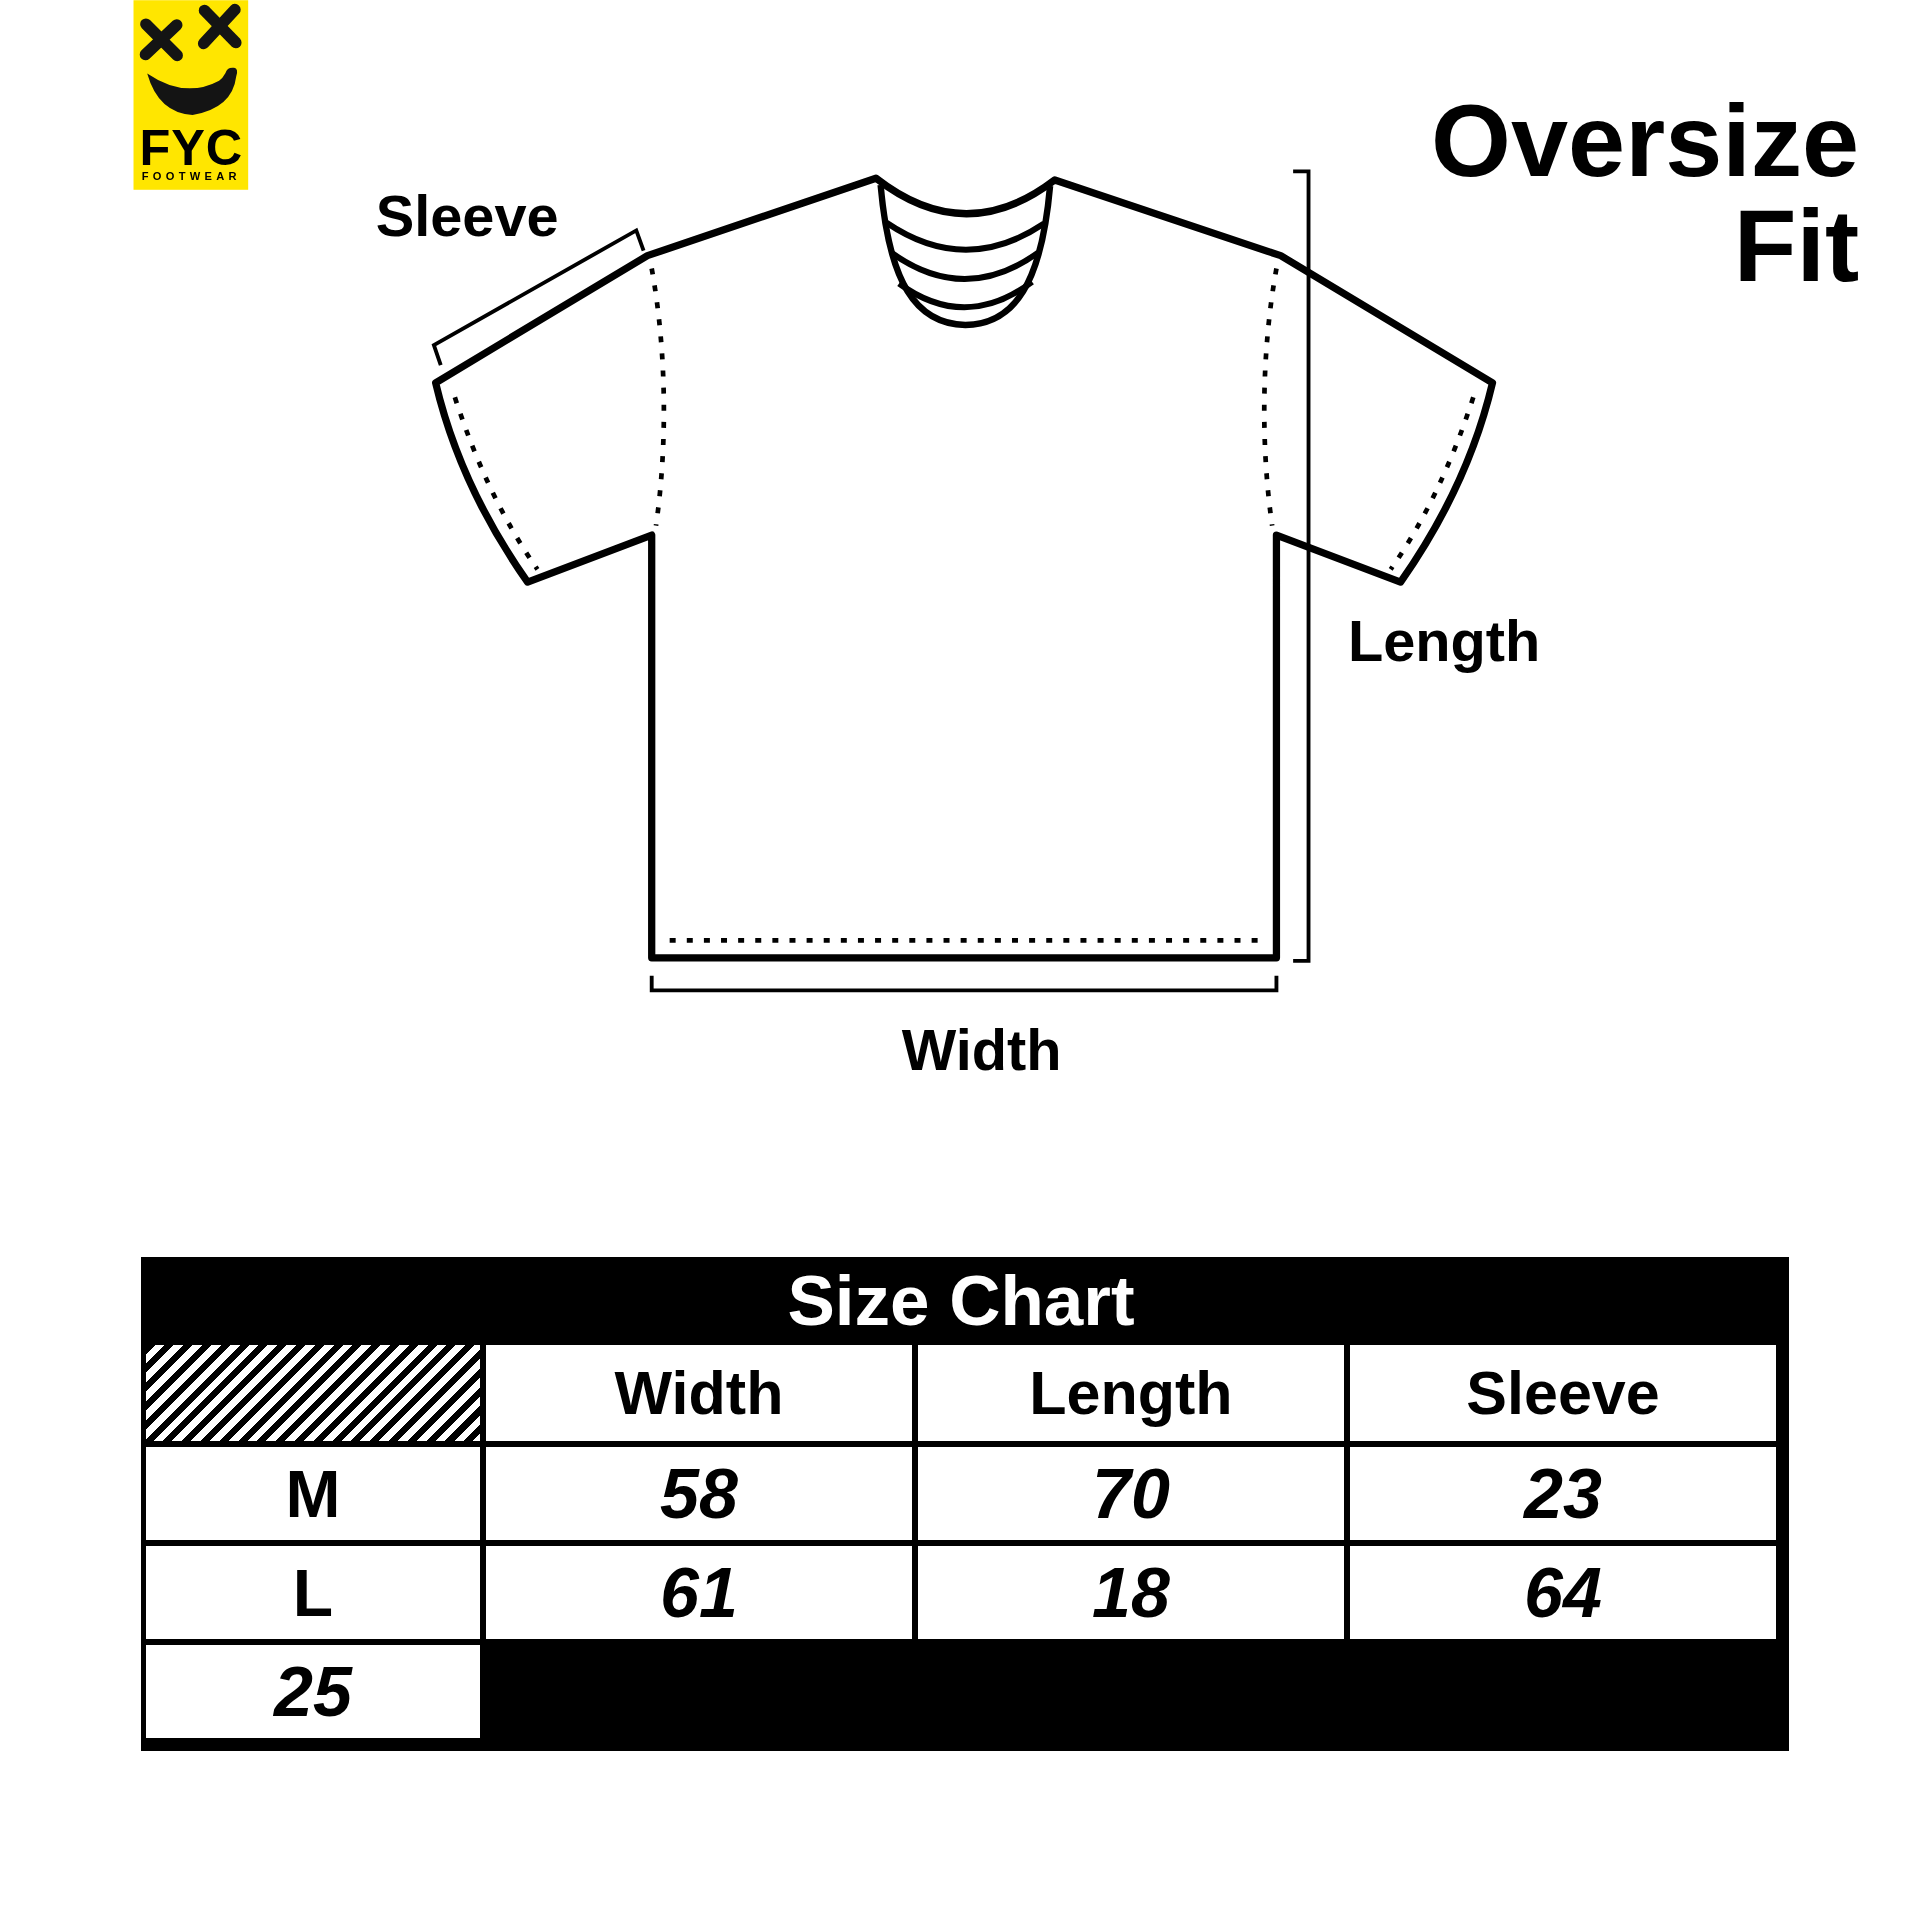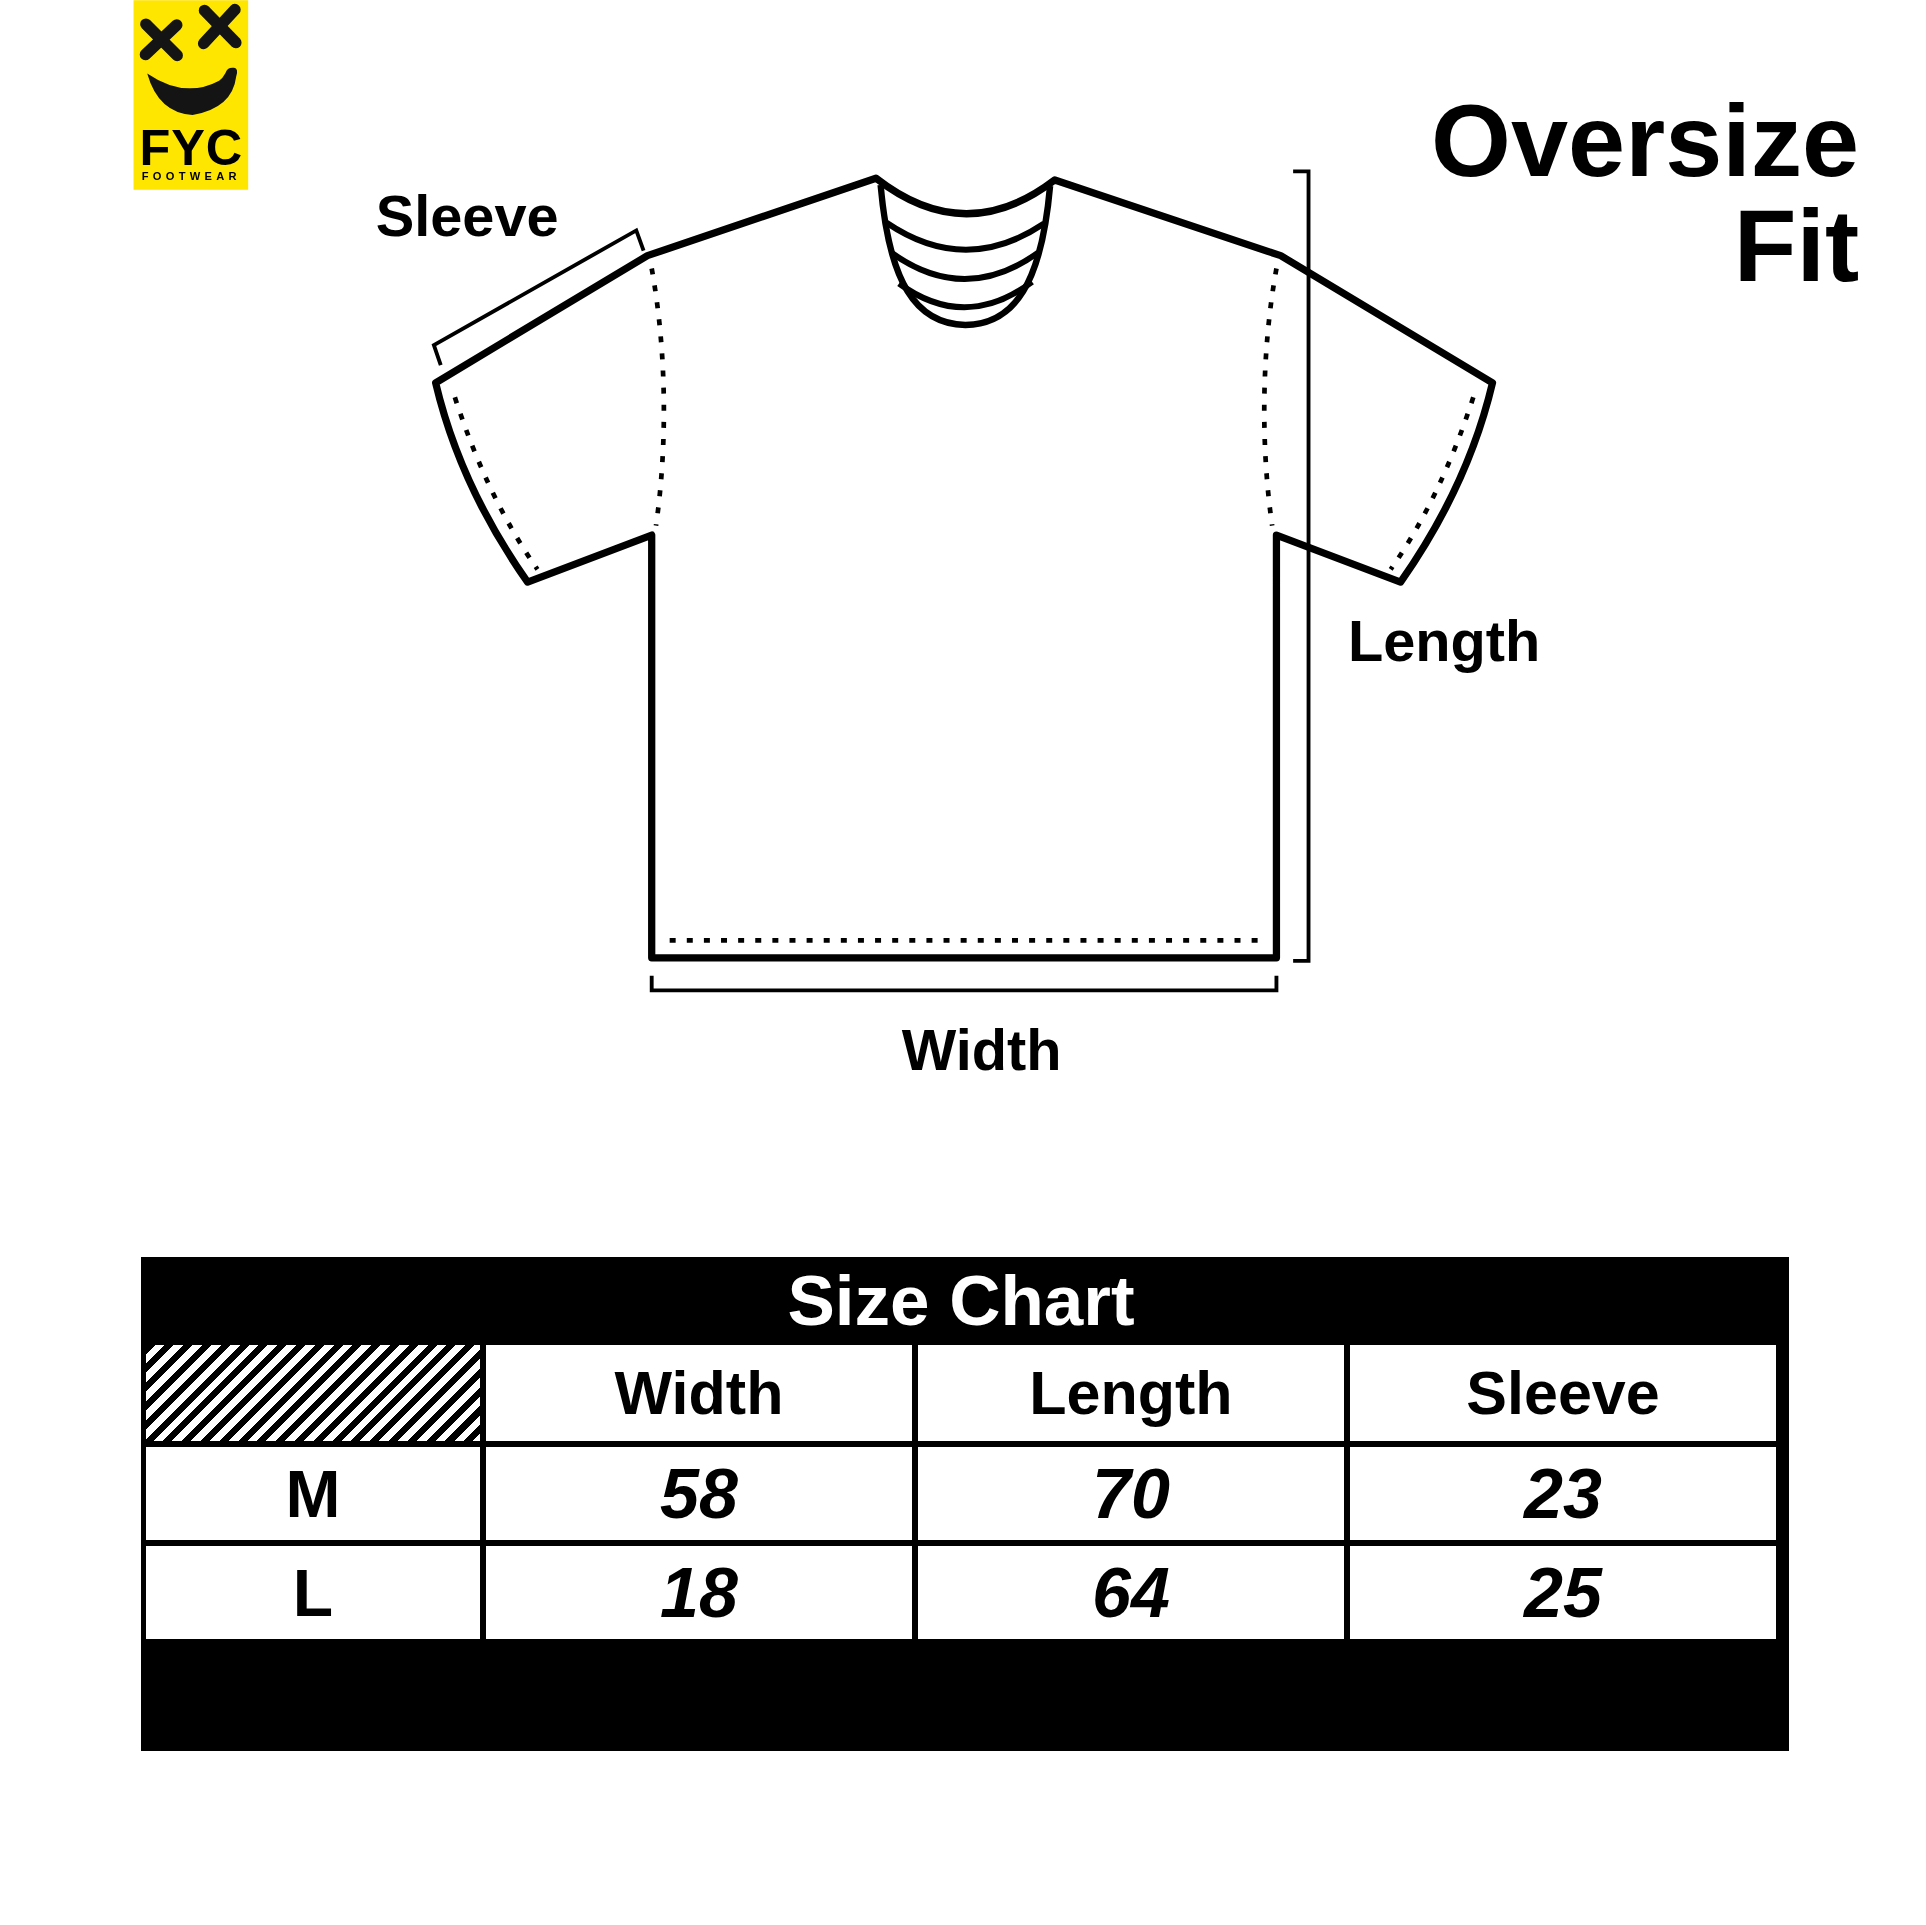--- a/index.html
+++ b/index.html
@@ -106,18 +106,19 @@
   <div class="cell head-cell">Width</div>
   <div class="cell head-cell">Length</div>
   <div class="cell head-cell">Sleeve</div>
 
   <div class="cell size-cell">M</div>
   <div class="cell val-cell">58</div>
   <div class="cell val-cell">70</div>
   <div class="cell val-cell">23</div>
 
   <div class="cell size-cell">L</div>
+  <div class="cell val-cell">61</div>
   <div class="cell val-cell">18</div>
 
   <div class="cell val-cell">64</div>
   <div class="cell val-cell">25</div>
 </div>
 
 
 </body></html>

